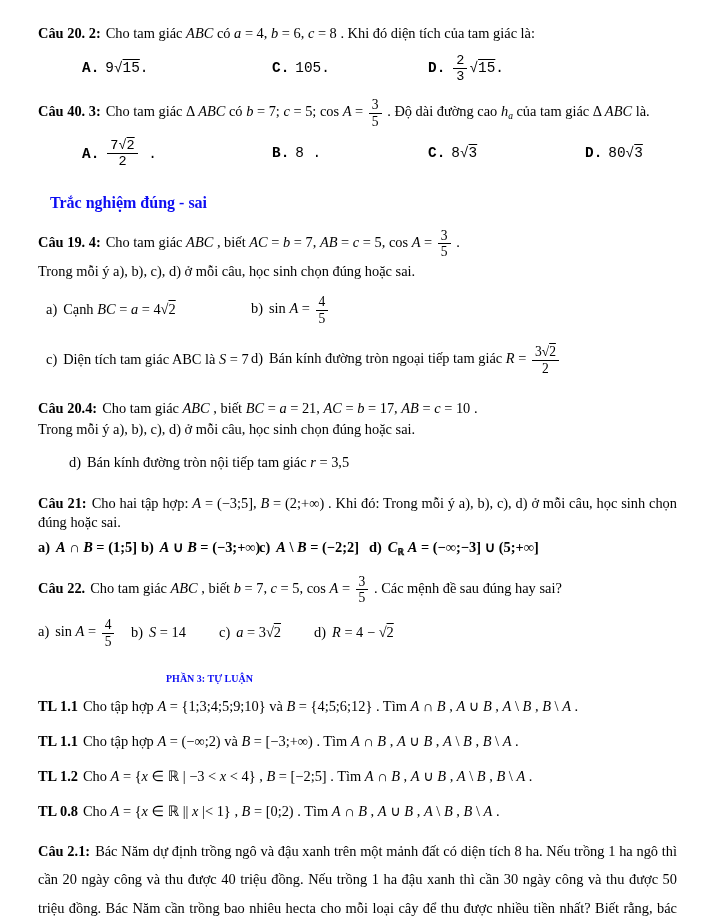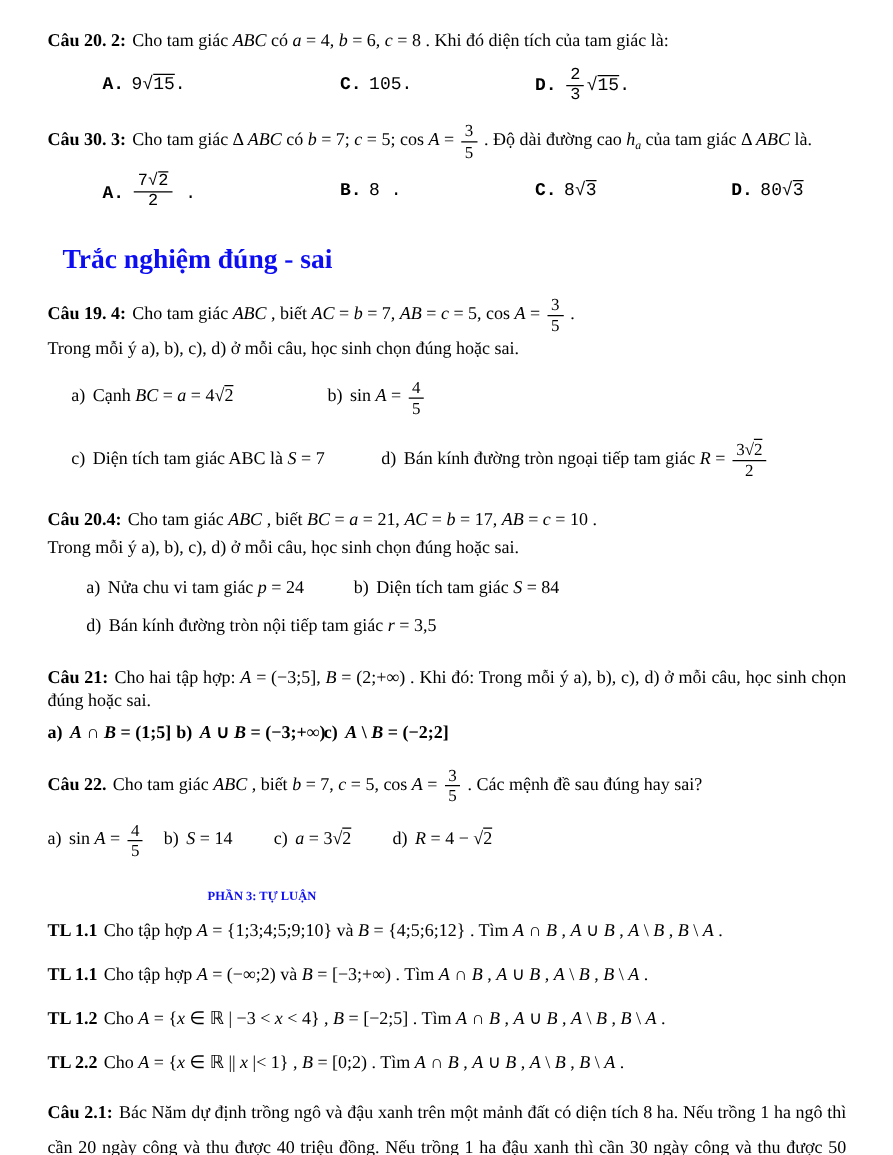--- a/index.html
+++ b/index.html
@@ -21,31 +21,31 @@
   .fn{border-bottom:1px solid #000;padding:0 3px;}
   .fd{padding:0 3px;}
   
   .sq{white-space:nowrap;}
   .ov{text-decoration:overline;}
   
   .mcrow{display:grid;grid-template-columns:190px 156px 157px 1fr;
          margin-left:44px;align-items:center;min-height:46px;font-family:Liberation Mono, monospace;}
   .mcrow .opt{white-space:nowrap;}
   
-  .tfrow{display:grid;grid-template-columns:205px 1fr;margin-left:19px;
+  .tfrow{display:grid;grid-template-columns:205px 1fr;margin-left:8px;
          align-items:center;min-height:42px;margin-bottom:4px;}
   .tfrow2{display:grid;grid-template-columns:214px 1fr;margin-left:31px;
           align-items:center;min-height:28px;margin-bottom:3px;}
   
   .qrow4a{display:grid;grid-template-columns:103px 118px 110px 1fr;
           align-items:center;min-height:26px;margin-top:2px;font-weight:bold;}
   .qrow4b{display:grid;grid-template-columns:93px 88px 95px 1fr;
           align-items:center;min-height:52px;}
   .qrow4a .it,.qrow4b .it,.tfrow .it,.tfrow2 .it{white-space:nowrap;}
-  .h1{color:var(--accent,#0d0df2);font-weight:bold;font-size:22px;
+  .h1{color:var(--accent,#0d0df2);font-weight:bold;font-size:16px;
       margin:15px 0 15px 12px;}
   .h2{color:var(--accent,#0d0df2);font-weight:bold;font-size:10px;
       margin:13px 0 11px 128px;}
   .blk34{margin-top:14px;}
   .blk21{margin-top:17px;}
   .blk22{margin-top:13px;}
   .tl{margin-bottom:11px;min-height:24px;}
   .para{margin-top:5px;line-height:28.6px;text-align:justify;}
 </style>
 </head>
@@ -59,21 +59,21 @@
   <div class="mcrow">
     <span class="opt"><span class="olbl">A.</span><span>9<span class="sq">√<span class="ov">15</span></span>.</span></span>
     <span class="opt"><span class="olbl">C.</span><span>105.</span></span>
     <span class="opt"><span class="olbl">D.</span><span><span class="fr">
             <span class="fn">2</span>
             <span class="fd">3</span>
           </span><span class="sq">√<span class="ov">15</span></span>.</span></span>
   </div>
 
   <div class="qline" style="margin-top:6px;">
-    <span class="lbl">Câu 30. 3:</span><span>Cho tam giác Δ <em>ABC</em> có <em>b</em> = 7; <em>c</em> = 5; cos <em>A</em> = <span class="fr">
+    <span class="lbl">Câu 40. 3:</span><span>Cho tam giác Δ <em>ABC</em> có <em>b</em> = 7; <em>c</em> = 5; cos <em>A</em> = <span class="fr">
           <span class="fn">3</span>
           <span class="fd">5</span>
         </span> . Độ dài đường cao <em>h</em><sub><em>a</em></sub> của tam giác Δ <em>ABC</em> là.</span>
   </div>
   <div class="mcrow">
     <span class="opt"><span class="olbl">A.</span><span><span class="fr">
             <span class="fn">7<span class="sq">√<span class="ov">2</span></span></span>
             <span class="fd">2</span>
           </span> .</span></span>
     <span class="opt"><span class="olbl">B.</span><span>8 .</span></span>
@@ -91,51 +91,48 @@
           </span> .</span>
     </div>
     <div class="qline" style="margin-bottom:8px;">Trong mỗi ý a), b), c), d) ở mỗi câu, học sinh chọn đúng hoặc sai.</div>
     <div class="tfrow">
       <span class="it"><span class="ikey">a)</span><span>Cạnh <em>BC</em> = <em>a</em> = 4<span class="sq">√<span class="ov">2</span></span></span></span>
       <span class="it"><span class="ikey">b)</span><span>sin <em>A</em> = <span class="fr">
               <span class="fn">4</span>
               <span class="fd">5</span>
             </span></span></span>
     </div>
-    <div class="tfrow" style="min-height:50px;gap:43px;">
+    <div class="tfrow" style="min-height:50px;">
       <span class="it"><span class="ikey">c)</span><span>Diện tích tam giác ABC  là <em>S</em> = 7</span></span>
       <span class="it"><span class="ikey">d)</span><span>Bán kính đường tròn ngoại tiếp tam giác <em>R</em> = <span class="fr">
               <span class="fn">3<span class="sq">√<span class="ov">2</span></span></span>
               <span class="fd">2</span>
             </span></span></span>
     </div>
   </div>
 
   <div class="blk34">
     <div class="qline">
       <span class="lbl">Câu 20.4:</span><span>Cho tam giác <em>ABC</em> , biết <em>BC</em> = <em>a</em> = 21, <em>AC</em> = <em>b</em> = 17, <em>AB</em> = <em>c</em> = 10 .</span>
     </div>
     <div class="qline" style="margin-bottom:9px;">Trong mỗi ý a), b), c), d) ở mỗi câu, học sinh chọn đúng hoặc sai.</div>
     <div class="tfrow2">
-      <span class="it"><span class="ikey">a)</span><span>Nửa chu vi tam giác <em>p</em> = 24</span></span>
-      <span class="it"><span class="ikey">b)</span><span>Diện tích tam giác <em>S</em> = 84</span></span>
-    </div>
-    <div class="tfrow2">
       <span class="it"><span class="ikey">d)</span><span>Bán kính đường tròn nội tiếp tam giác <em>r</em> = 3,5</span></span>
     </div>
   </div>
 
   <div class="blk21">
     <div class="qline">
       <span class="lbl">Câu 21:</span><span>Cho hai tập hợp: <em>A</em> = (−3;5], <em>B</em> = (2;+∞) . Khi đó: Trong mỗi ý a), b), c), d) ở mỗi câu, học sinh chọn đúng hoặc sai.</span>
     </div>
     <div class="qrow4a">
       <span class="it"><span class="ikey">a)</span><span><em>A</em> ∩ <em>B</em> = (1;5]</span></span>
       <span class="it"><span class="ikey">b)</span><span><em>A</em> ∪ <em>B</em> = (−3;+∞)</span></span>
       <span class="it"><span class="ikey">c)</span><span><em>A</em> \ <em>B</em> = (−2;2]</span></span>
+      <span class="it"><span class="ikey">d)</span><span><em>C</em><sub>ℝ</sub> <em>A</em> = (−∞;−3] ∪ (5;+∞]</span></span>
     </div>
   </div>
 
   <div class="blk22">
     <div class="qline">
       <span class="lbl">Câu 22.</span><span>Cho tam giác <em>ABC</em> , biết <em>b</em> = 7, <em>c</em> = 5, cos <em>A</em> = <span class="fr">
             <span class="fn">3</span>
             <span class="fd">5</span>
           </span> . Các mệnh đề sau đúng hay sai?</span>
     </div>
@@ -155,20 +152,20 @@
   <div class="tl">
     <span class="lbl">TL 1.1</span><span>Cho tập hợp <em>A</em> = {1;3;4;5;9;10} và <em>B</em> = {4;5;6;12} . Tìm <em>A</em> ∩ <em>B</em> , <em>A</em> ∪ <em>B</em> , <em>A</em> \ <em>B</em> , <em>B</em> \ <em>A</em> .</span>
   </div>
   <div class="tl">
     <span class="lbl">TL 1.1</span><span>Cho tập hợp <em>A</em> = (−∞;2) và <em>B</em> = [−3;+∞) . Tìm <em>A</em> ∩ <em>B</em> , <em>A</em> ∪ <em>B</em> , <em>A</em> \ <em>B</em> , <em>B</em> \ <em>A</em> .</span>
   </div>
   <div class="tl">
     <span class="lbl">TL 1.2</span><span>Cho <em>A</em> = {<em>x</em> ∈ ℝ | −3 &lt; <em>x</em> &lt; 4} , <em>B</em> = [−2;5] . Tìm <em>A</em> ∩ <em>B</em> , <em>A</em> ∪ <em>B</em> , <em>A</em> \ <em>B</em> , <em>B</em> \ <em>A</em> .</span>
   </div>
   <div class="tl">
-    <span class="lbl">TL 2.2</span><span>Cho <em>A</em> = {<em>x</em> ∈ ℝ || <em>x</em> |&lt; 1} , <em>B</em> = [0;2) . Tìm <em>A</em> ∩ <em>B</em> , <em>A</em> ∪ <em>B</em> , <em>A</em> \ <em>B</em> , <em>B</em> \ <em>A</em> .</span>
+    <span class="lbl">TL 0.8</span><span>Cho <em>A</em> = {<em>x</em> ∈ ℝ || <em>x</em> |&lt; 1} , <em>B</em> = [0;2) . Tìm <em>A</em> ∩ <em>B</em> , <em>A</em> ∪ <em>B</em> , <em>A</em> \ <em>B</em> , <em>B</em> \ <em>A</em> .</span>
   </div>
 
   <div class="para">
     <span class="lbl">Câu 2.1:</span><span>Bác Năm dự định trồng ngô và đậu xanh trên một mảnh đất có diện tích 8 ha. Nếu trồng 1 ha ngô thì cần 20 ngày công và thu được 40 triệu đồng. Nếu trồng 1 ha đậu xanh thì cần 30 ngày công và thu được 50 triệu đồng. Bác Năm cần trồng bao nhiêu hecta cho mỗi loại cây để thu được nhiều tiền nhất? Biết rằng, bác Năm chỉ có thể sử dụng không quá 180 ngày công cho việc trồng ngô và đậu xanh</span>
   </div>
 
 </div>
 
 </body></html>

